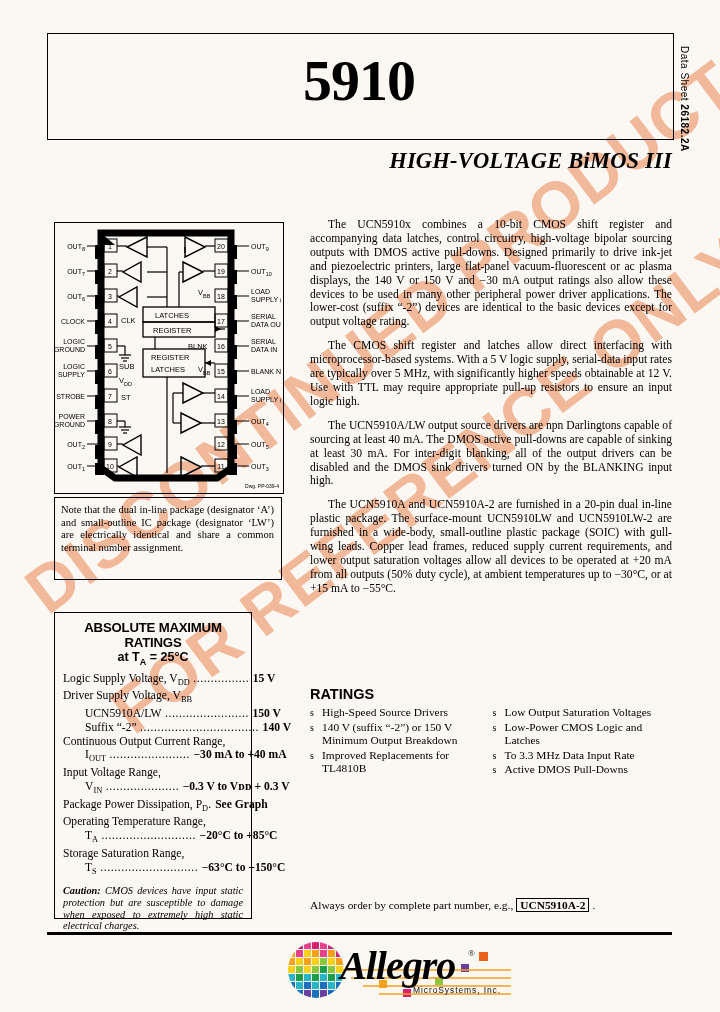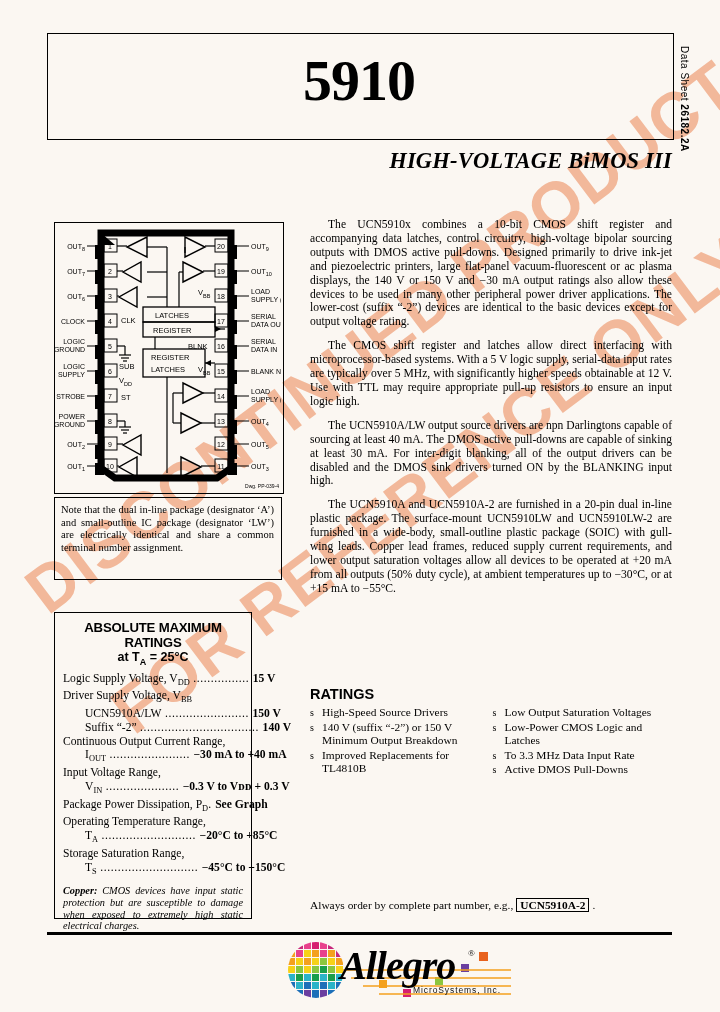--- a/index.html
+++ b/index.html
@@ -523,24 +523,24 @@
         <div class="amr-row"><span class="ind"></span><span>UCN5910A/LW</span><span class="dots"> ........................ </span><span class="val">150 V</span></div>
         <div class="amr-row"><span class="ind"></span><span>Suffix “-2”</span><span class="dots"> .................................. </span><span class="val">140 V</span></div>
         <div class="amr-row"><span>Continuous Output Current Range,</span></div>
         <div class="amr-row"><span class="ind"></span><span>I</span><sub>OUT</sub><span class="dots"> ....................... </span><span class="val">−30 mA to +40 mA</span></div>
         <div class="amr-row"><span>Input Voltage Range,</span></div>
         <div class="amr-row"><span class="ind"></span><span>V</span><sub>IN</sub><span class="dots"> ..................... </span><span class="val">−0.3 V to Vᴅᴅ + 0.3 V</span></div>
         <div class="amr-row"><span>Package Power Dissipation, P</span><sub>D</sub><span class="dots">. </span><span class="val">See Graph</span></div>
         <div class="amr-row"><span>Operating Temperature Range,</span></div>
         <div class="amr-row"><span class="ind"></span><span>T</span><sub>A</sub><span class="dots"> ........................... </span><span class="val">−20°C to +85°C</span></div>
         <div class="amr-row"><span>Storage Saturation Range,</span></div>
-        <div class="amr-row"><span class="ind"></span><span>T</span><sub>S</sub><span class="dots"> ............................ </span><span class="val">−45°C to +150°C</span></div>
+        <div class="amr-row"><span class="ind"></span><span>T</span><sub>S</sub><span class="dots"> ............................ </span><span class="val">−63°C to +150°C</span></div>
       </div>
     <div class="caution">
-      <b>Copper:</b><span> CMOS devices have input static protection but are susceptible to damage when exposed to extremely high static electrical charges.</span>
+      <b>Caution:</b><span> CMOS devices have input static protection but are susceptible to damage when exposed to extremely high static electrical charges.</span>
     </div>
   </div>
 
   <div class="body-col" id="body-col">
       <p>The UCN5910x combines a 10-bit CMOS shift register and accompanying data latches, control circuitry, high-voltage bipolar sourcing outputs with DMOS active pull-downs.  Designed primarily to drive ink-jet and piezoelectric printers, large flat-panel vacuum-fluorescent or ac plasma displays, the 140 V or 150 V and −30 mA output ratings also allow these devices to be used in many other peripheral power driver applications.  The lower-cost (suffix “-2”) devices are identical to the basic devices except for output voltage rating.</p>
       <p>The CMOS shift register and latches allow direct interfacing with microprocessor-based systems.  With a 5 V logic supply, serial-data input rates are typically over 5 MHz, with significantly higher speeds obtainable at 12 V. Use with TTL may require appropriate pull-up resistors to ensure an input logic high.</p>
       <p>The UCN5910A/LW output source drivers are npn Darlingtons capable of sourcing at least 40 mA.  The DMOS active pull-downs are capable of sinking at least 30 mA.  For inter-digit blanking, all of the output drivers can be disabled and the DMOS sink drivers turned ON by the BLANKING input high.</p>
       <p>The UCN5910A and UCN5910A-2 are furnished in a 20-pin dual in-line plastic package.  The surface-mount UCN5910LW and UCN5910LW-2 are furnished in a wide-body, small-outline plastic package (SOIC) with gull-wing leads.  Copper lead frames, reduced supply current requirements, and lower output saturation voltages allow all devices to be operated at +20 mA from all outputs (50% duty cycle), at ambient temperatures up to −30°C, or at +15 mA to −55°C.</p>
     </div>
 

